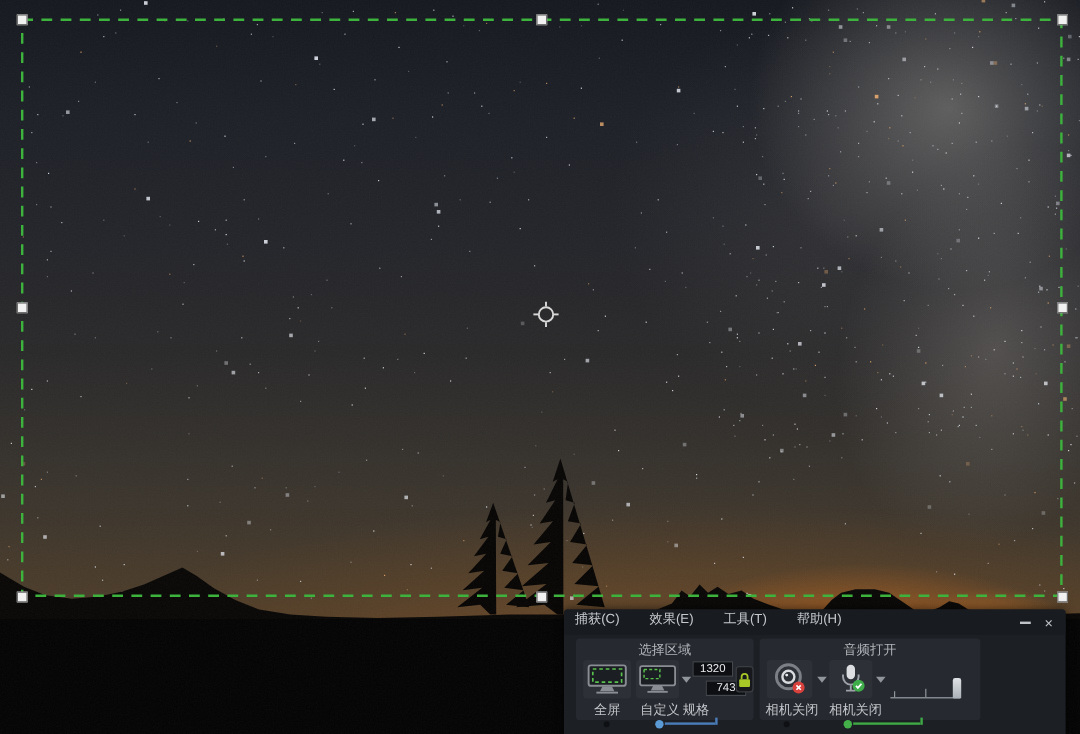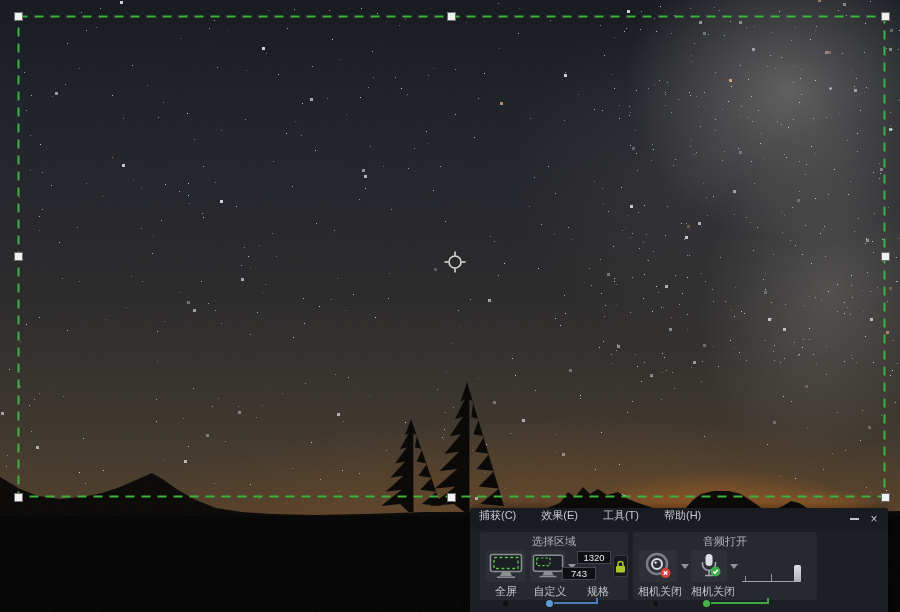--- a/index.html
+++ b/index.html
@@ -174,28 +174,28 @@
           <rect x="1.5" y="1.5" width="31" height="17" rx="2" fill="#1b1e22" stroke="#8a8e94" stroke-width="1.6"></rect>
           <rect x="5" y="4.5" width="14" height="8" fill="none" stroke="#59c24e" stroke-width="1.3" stroke-dasharray="2.6 2"></rect>
           <path d="M13,19 L21,19 L23,23 L11,23 Z" fill="#8a8e94"></path>
           <rect x="8" y="23.4" width="18" height="1.6" fill="#8a8e94"></rect>
         </svg>
       </div>
       <span class="chev" style="left:88px;top:32px"></span>
       <div class="btn-label" style="left:44px;width:52px">自定义</div>
 
       <input class="numin" style="left: 97px; top: 19px;" value="1320">
-      <input class="numin" style="left: 82px; top: 35px;" value="743">
+      <input class="numin" style="left: 108px; top: 35px;" value="743">
       <div class="lockbtn">
         <svg width="11" height="13" viewBox="0 0 11 13">
           <rect x="1" y="6" width="9" height="6.5" rx="1" fill="#a8c827"></rect>
           <path d="M3,6 V4 a2.5,2.5 0 0 1 5,0 V6" fill="none" stroke="#a8c827" stroke-width="1.5"></path>
         </svg>
       </div>
-      <div class="btn-label" style="left:94px;width:48px">规格</div>
+      <div class="btn-label" style="left:76px;width:48px">规格</div>
     </div>
 
     <div class="group g2">
       <div class="group-title">音频打开</div>
 
       <div class="iconbtn" style="left:6px;top:18px;width:38px">
         <svg width="30" height="28" viewBox="0 0 30 28">
           <circle cx="14" cy="12" r="10" fill="none" stroke="#7c8086" stroke-width="2.4"></circle>
           <circle cx="14" cy="12" r="5" fill="none" stroke="#d9dbde" stroke-width="2"></circle>
           <circle cx="12.6" cy="10.6" r="1.2" fill="#e8eaec"></circle>

